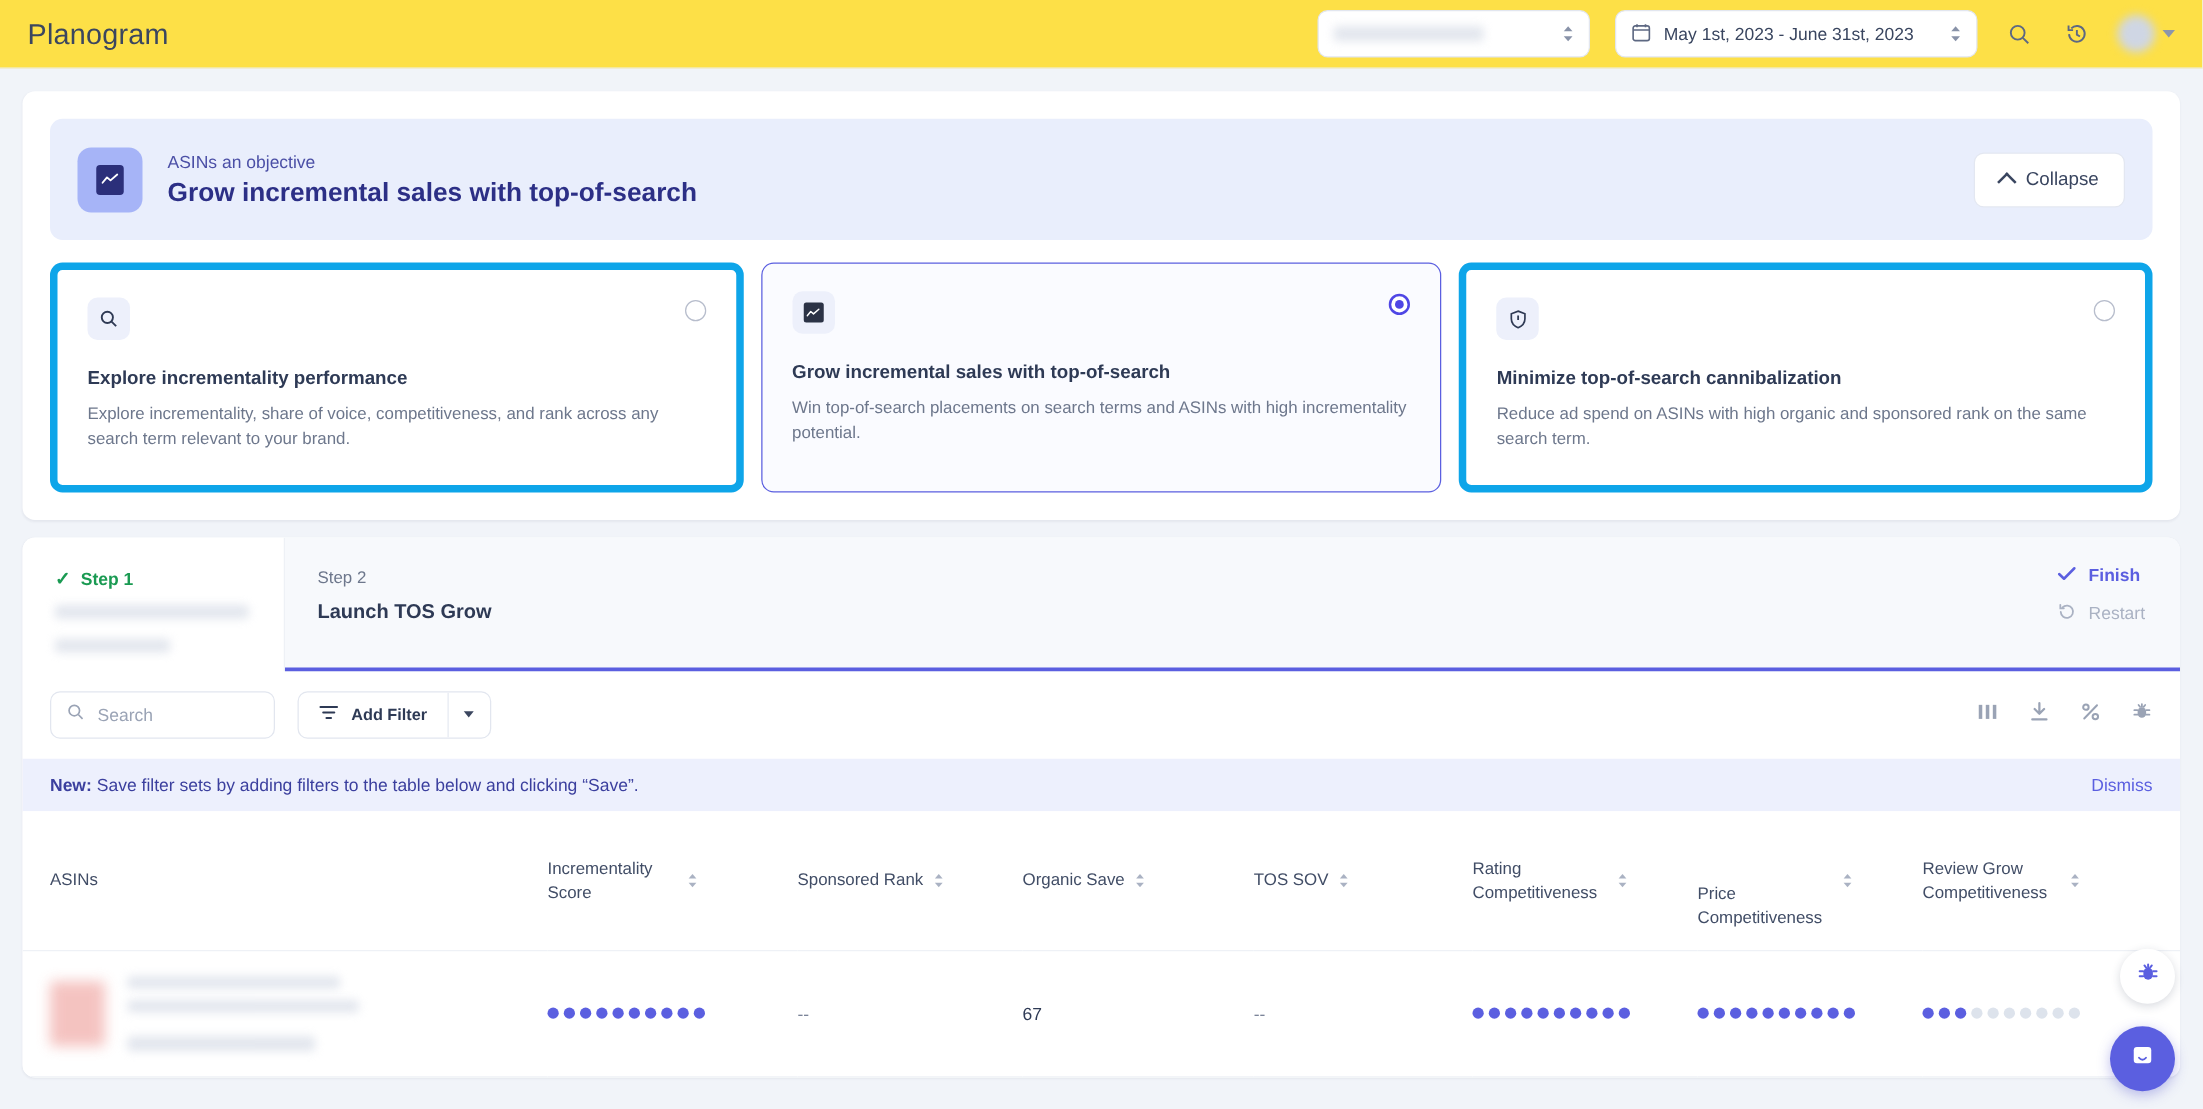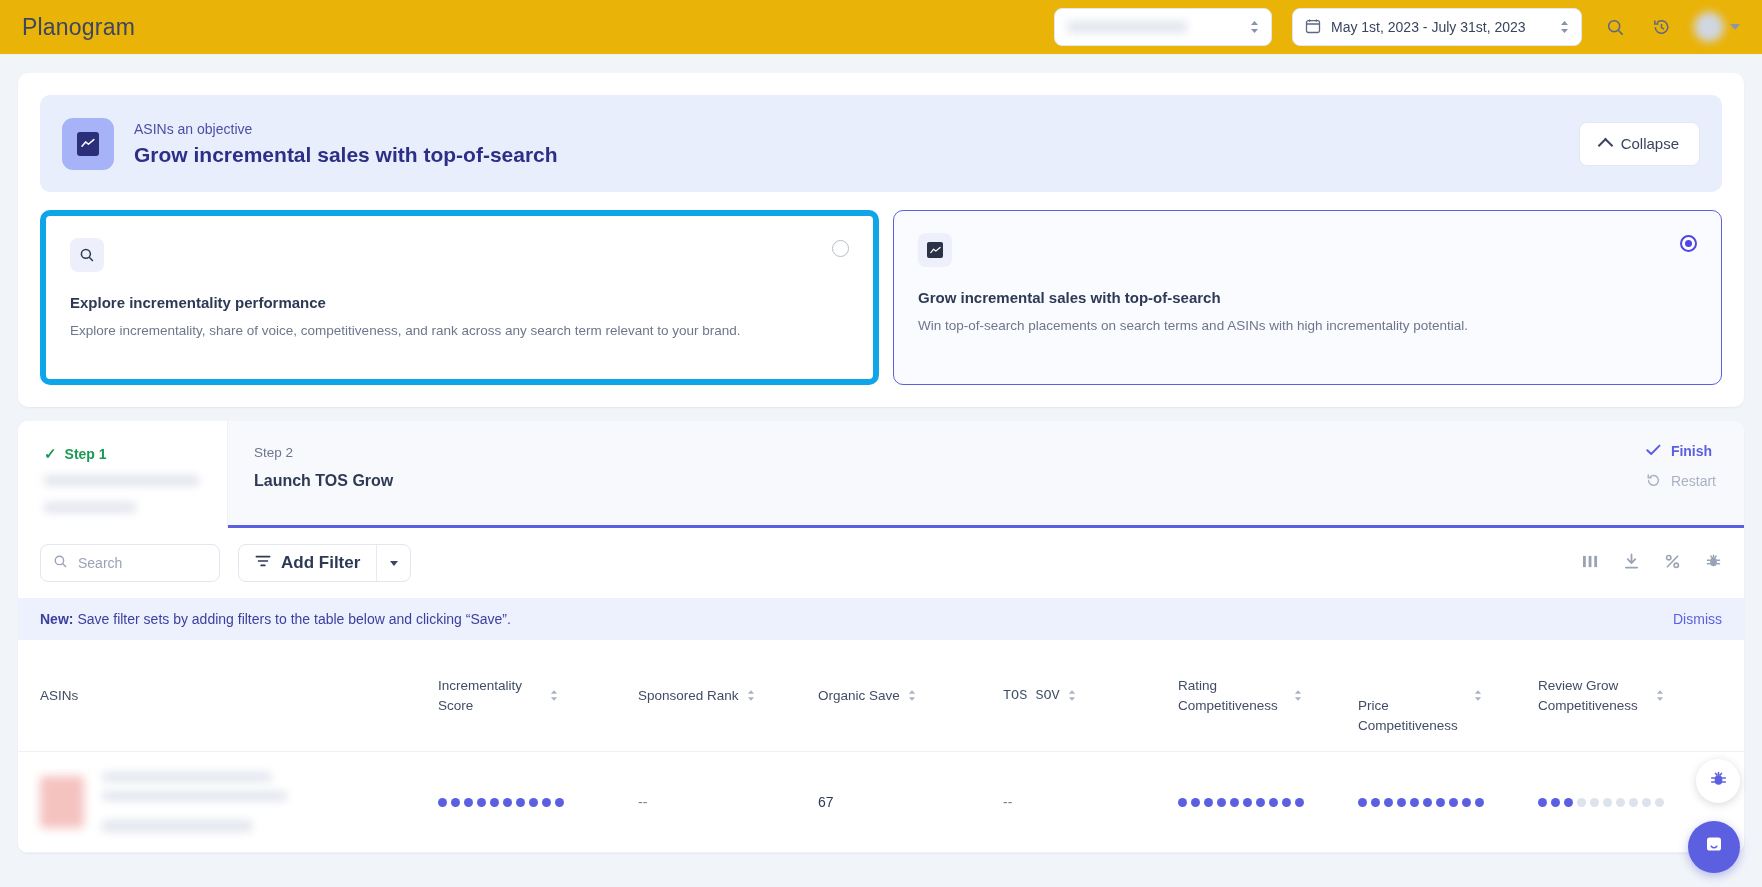--- a/index.html
+++ b/index.html
@@ -7,21 +7,21 @@
     width: 1762px; height: 887px;
     background: #f1f4f9;
     font-family: "Liberation Sans", sans-serif;
     color: #2e3a55;
     overflow: hidden;
   }
   .app { width: 1762px; height: 887px; position: relative; }
 
   
   .topbar {
-    height: 55px; background: #eab308;
+    height: 55px; background: #fde047;
     display: flex; align-items: center;
     padding: 0 22px 0 22px;
     border-bottom: 1px solid #eceff5;
     position: relative;
   }
   .app-title { font-size: 23px; font-weight: 400; color: #3b465f; letter-spacing: .2px; }
   .topbar-right { margin-left: auto; display: flex; align-items: center; gap: 20px; }
 
   .select-box {
     height: 38px; border: 1px solid #e2e6ef; border-radius: 8px;
@@ -143,21 +143,21 @@
     border: none; outline: none; font-size: 14px; color: #2e3a55; width: 100%;
     font-family: "Liberation Sans", sans-serif; background: transparent;
   }
   .search-box input::placeholder { color: #9aa3b5; }
   .addfilter {
     margin-left: 18px; height: 38px; display: flex; align-items: stretch;
     border: 1px solid #e2e6ef; border-radius: 8px; overflow: hidden; background: #fff;
   }
   .addfilter .main {
     display: flex; align-items: center; gap: 10px; padding: 0 16px;
-    font-size: 17px; font-weight: 600; color: #2e3a55; cursor: pointer;
+    font-size: 13px; font-weight: 600; color: #2e3a55; cursor: pointer;
   }
   .addfilter .split { width: 34px; display:flex;align-items:center;justify-content:center; border-left: 1px solid #e6eaf2; cursor:pointer; }
   .caret-sm { width:0;height:0;border-left:4.5px solid transparent;border-right:4.5px solid transparent;border-top:5.5px solid #3b465f; }
   .tool-icons { margin-left: auto; display: flex; align-items: center; gap: 24px; color: #9aa3b5; }
 
   
   .newbar {
     background: #edf0fd; padding: 13px 22px; display: flex; align-items: flex-end;
     font-size: 14px; color: #3b3f9e;
   }
@@ -189,21 +189,21 @@
     box-shadow: 0 2px 8px rgba(40,50,80,.18);
     display: flex; align-items: center; justify-content: center; color: #5b5fe0; cursor: pointer;
   }
   .fab-chat {
     position: absolute; right: 22px; bottom: 14px;
     width: 52px; height: 52px; border-radius: 50%; background: #5b5fe0;
     display: flex; align-items: center; justify-content: center; cursor: pointer;
     box-shadow: 0 3px 10px rgba(70,70,200,.35);
   }
   .col-1{width:420px;} .col-2{width:200px;} .col-3{width:180px;}
-  .col-4{width:185px;} .col-5{width:175px;font-family:Liberation Mono, monospace;} .col-6{width:180px;} .col-7{width:180px;}
+  .col-4{width:185px;} .col-5{width:175px;} .col-6{width:180px;} .col-7{width:180px;}
 </style>
 </head>
 <body>
 
 <div class="app">
 
   <div class="topbar">
     <div class="app-title">Planogram</div>
 
     <div class="topbar-right">
@@ -218,21 +218,21 @@
         </span>
       </div>
 
       <div class="select-box date-box">
         <span>
           <svg width="16" height="16" viewBox="0 0 16 16" fill="none" stroke="#5d6882" stroke-width="1.3">
             <rect x="1.5" y="2.7" width="13" height="11.8" rx="1.8"></rect>
             <path d="M1.5 6h13M4.6 1.4v2.4M11.4 1.4v2.4"></path>
           </svg>
         </span>
-        <span>May 1st, 2023 - July 31st, 2023</span>
+        <span>May 1st, 2023 - June 31st, 2023</span>
         <span class="stepper">
           <svg width="9" height="14" viewBox="0 0 9 14">
               <path d="M4.5 1 L8 5 L1 5 Z" fill="#8892a8"></path>
               <path d="M4.5 13 L8 9 L1 9 Z" fill="#8892a8"></path>
             </svg>
         </span>
       </div>
 
       <div class="icon-btn">
         <svg width="19" height="19" viewBox="0 0 20 20" fill="none" stroke="#5d6882" stroke-width="1.6">
@@ -298,20 +298,31 @@
               <svg width="11" height="9" viewBox="0 0 14 11" fill="none" stroke="#ffffff" stroke-width="1.5" stroke-linecap="round" stroke-linejoin="round">
                 <path d="M1 8.2 L4.6 3.9 L7.4 6.3 L12.8 1.6"></path>
               </svg>
             </div>
           </div>
           <div class="radio on"></div>
           <div class="obj-title">Grow incremental sales with top-of-search</div>
           <div class="obj-desc">Win top-of-search placements on search terms and ASINs with high incrementality potential.</div>
         </div>
 
+        <div class="obj">
+          <div class="obj-icon">
+            <svg width="17" height="17" viewBox="0 0 20 20" fill="none" stroke="#2f3a54" stroke-width="1.6">
+              <path d="M10 2.2 L16.4 4.7 V9.4 c0 4-2.8 6.9-6.4 8.4 -3.6-1.5-6.4-4.4-6.4-8.4V4.7Z"></path>
+              <path d="M10 6.3v4.4" stroke-width="1.7"></path>
+            </svg>
+          </div>
+          <div class="radio"></div>
+          <div class="obj-title">Minimize top-of-search cannibalization</div>
+          <div class="obj-desc">Reduce ad spend on ASINs with high organic and sponsored rank on the same search term.</div>
+        </div>
       </div>
     </div>
 
     <div class="card table-card">
 
       <div class="steps">
         <div class="step step-1">
           <div class="lbl">
             <span class="check">✓</span>
             <span>Step 1</span>

